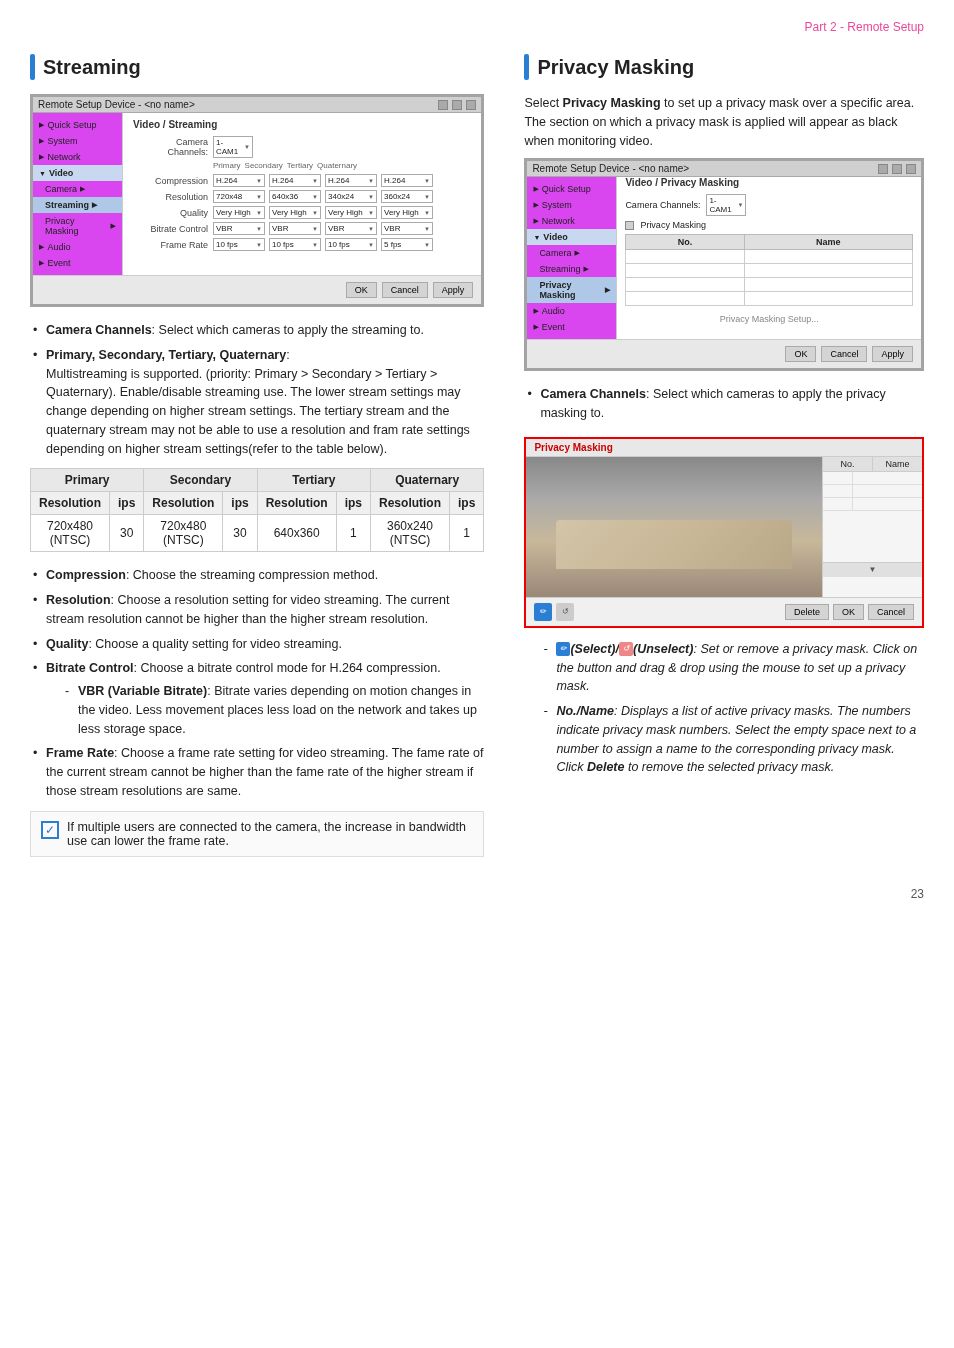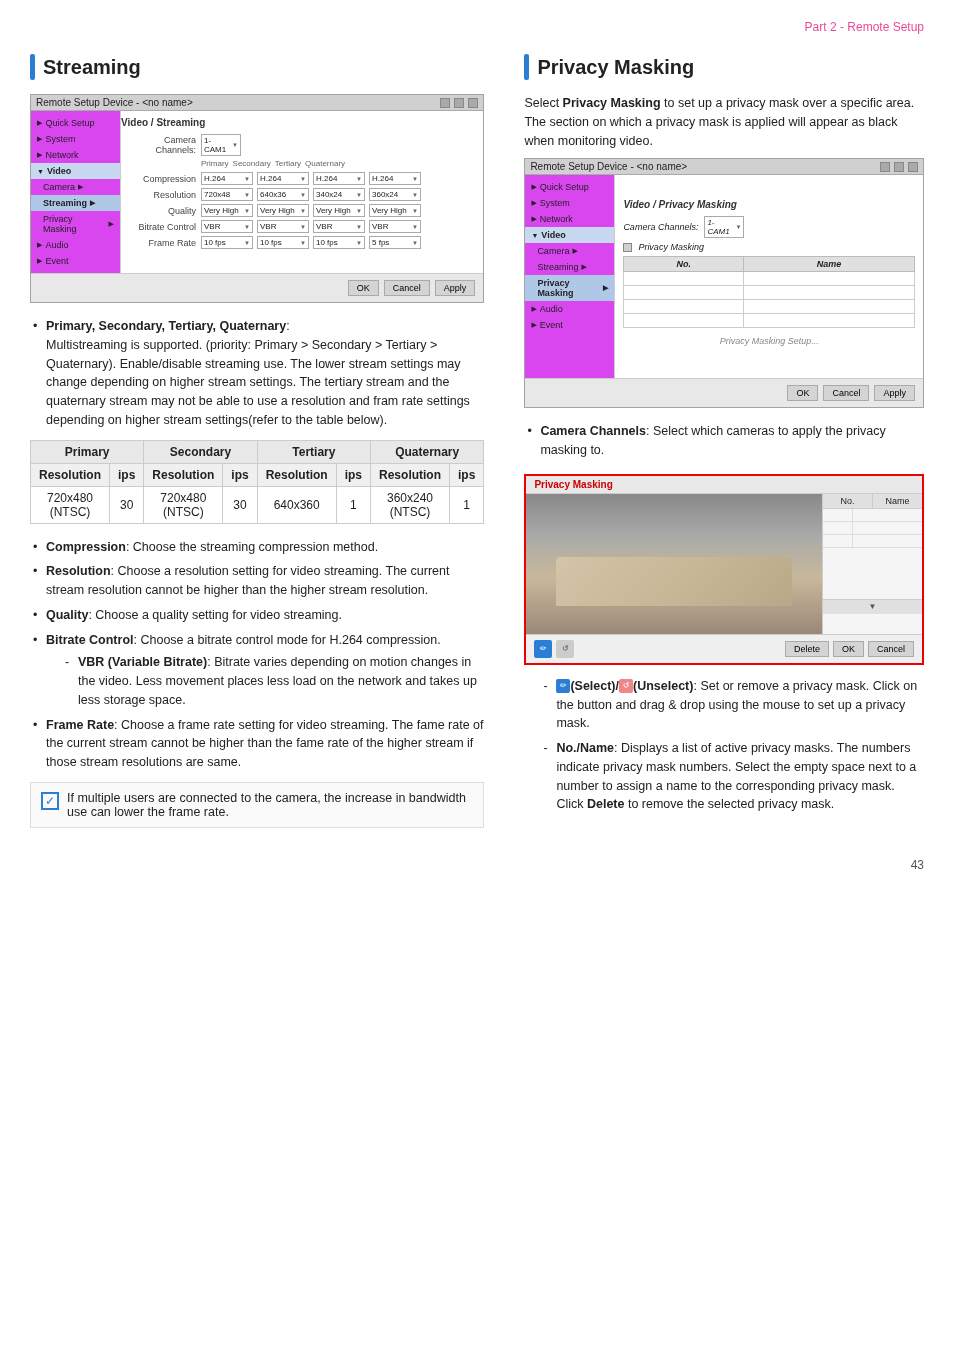--- a/index.html
+++ b/index.html
@@ -41,21 +41,21 @@
     .section-title-bar {
       width: 5px;
       height: 26px;
       background: #2a7fd4;
       display: inline-block;
       border-radius: 2px;
     }
 
     
     .screenshot-box {
-      border: 1px solid #a3a3a3;
+      border: 3px solid #a3a3a3;
       background: #f0f0f0;
       margin-bottom: 14px;
       font-size: 10px;
     }
     .screenshot-titlebar {
       background: #d0d0d0;
       padding: 2px 5px;
       display: flex;
       justify-content: space-between;
       align-items: center;
@@ -99,21 +99,21 @@
     }
     .screenshot-sidebar-item.highlighted {
       background: #b0c8e8;
       font-weight: bold;
     }
     .sidebar-arrow {
       font-size: 7px;
     }
     .screenshot-content {
       flex: 1;
-      padding: 6px 0;
+      padding: 6px 10px;
       background: #fff;
     }
     .screenshot-content-title {
       font-size: 10px;
       font-weight: bold;
       margin-bottom: 6px;
       color: #333;
     }
     .form-row {
       display: flex;
@@ -266,23 +266,22 @@
       align-items: center;
       justify-content: center;
       color: #2a7fd4;
       font-size: 12px;
       margin-top: 1px;
     }
 
     
     .pm-screenshot-content {
       flex: 1;
-      padding: 24px 8px;
+      padding: 0 8px;
       background: #fff;
-      font-style: italic;
     }
     .pm-form-row {
       display: flex;
       align-items: center;
       margin-bottom: 4px;
       font-size: 9px;
       gap: 6px;
     }
     .pm-checkbox {
       width: 9px;
@@ -643,20 +642,23 @@
       </div>
       <div class="screenshot-footer">
         <div style="flex:1"></div>
         <button class="mock-btn">OK</button>
         <button class="mock-btn">Cancel</button>
         <button class="mock-btn">Apply</button>
       </div>
     </div>
 
     <ul class="bullet-list">
+      <li>
+        <b>Camera Channels</b>: Select which cameras to apply the streaming to.
+      </li>
       <li>
         <b>Primary, Secondary, Tertiary, Quaternary</b>:<br>
         Multistreaming is supported. (priority: Primary &gt; Secondary &gt; Tertiary &gt; Quaternary). Enable/disable streaming use. The lower stream settings may change depending on higher stream settings. The tertiary stream and the quaternary stream may not be able to use a resolution and fram rate settings depending on higher stream settings(refer to the table below).
       </li>
     </ul>
 
     <table class="data-table">
       <thead>
         <tr>
           <th colspan="2">Primary</th>
@@ -859,26 +861,26 @@
           <div class="pm-icon-btn pm-icon-btn-arrow">↺</div>
         </div>
         <div class="pm-large-footer-right">
           <button class="mock-btn">Delete</button>
           <button class="mock-btn">OK</button>
           <button class="mock-btn">Cancel</button>
         </div>
       </div>
     </div>
 
-    <ul class="dash-list" style="margin-top:12px;">
+    <ul class="dash-list" style="margin-top:12px;font-style:italic;">
       <li>
         <span class="inline-icon-pencil">✏</span><b>(Select)/</b><span class="inline-icon-unselect">↺</span><b>(Unselect)</b>: Set or remove a privacy mask. Click on the button and drag &amp; drop using the mouse to set up a privacy mask.
       </li>
       <li>
         <b>No./Name</b>: Displays a list of active privacy masks. The numbers indicate privacy mask numbers. Select the empty space next to a number to assign a name to the corresponding privacy mask. Click <b>Delete</b> to remove the selected privacy mask.
       </li>
     </ul>
   </div>
 </div>
 
 <div class="page-number">
-  <span>43</span>
+  <span>23</span>
 </div>
 
 </body></html>

